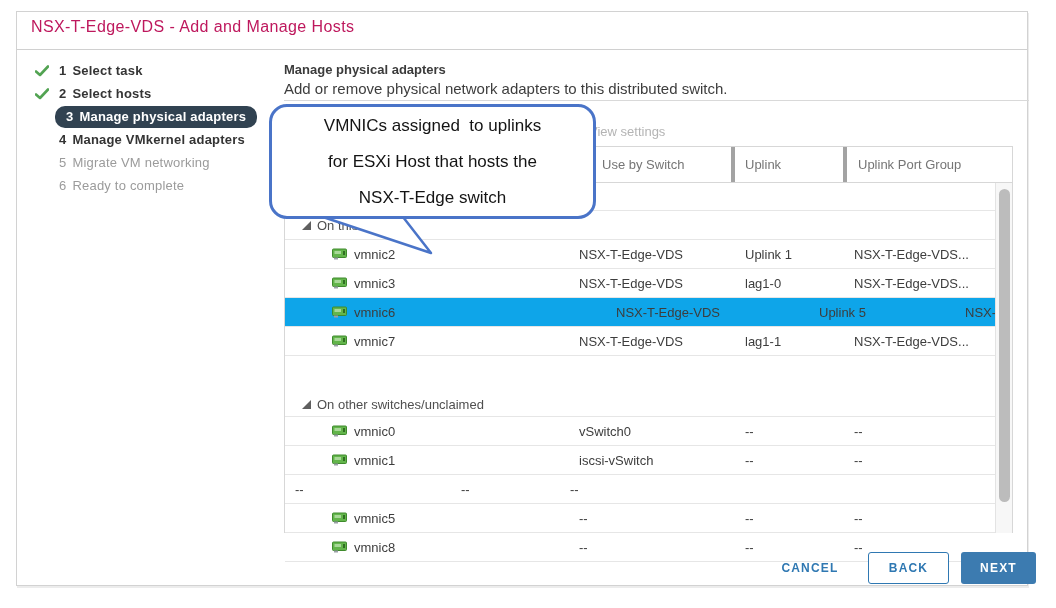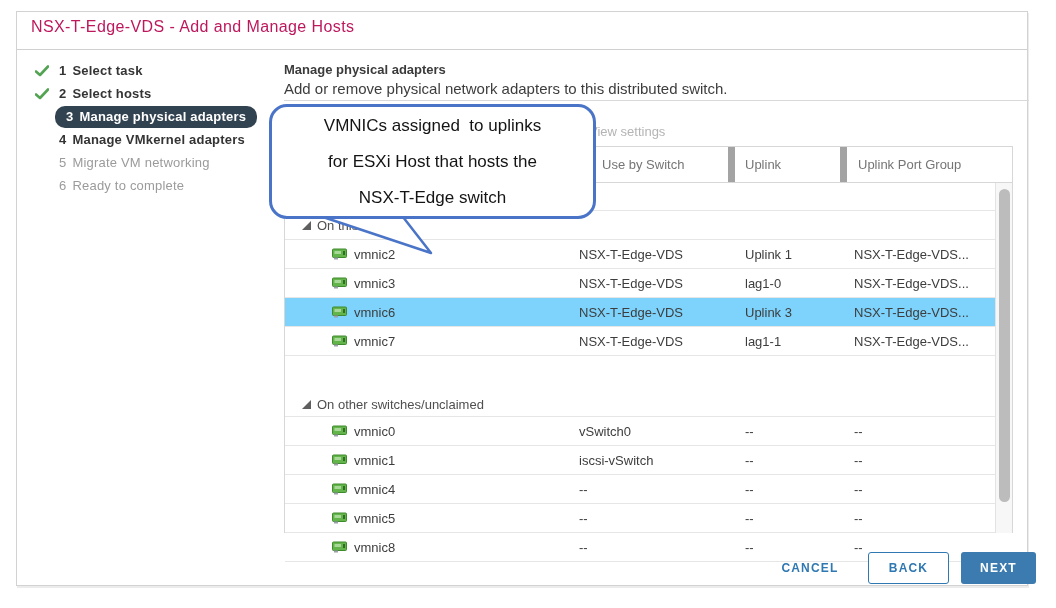--- a/index.html
+++ b/index.html
@@ -24,34 +24,34 @@
   
   .heading{position:absolute;left:267px;top:50px;font-size:13px;font-weight:700;color:#3b3b3b;}
   .subheading{position:absolute;left:267px;top:68px;font-size:15px;color:#3d3d3d;}
   .content-rule{position:absolute;left:267px;top:88px;width:745px;border-top:1px solid #d9d9d9;}
   .toolbar-label{position:absolute;left:572px;top:112px;font-size:13px;color:#b4b4b4;z-index:1;}
 
   
   .ptable{position:absolute;left:267px;top:134px;width:729px;height:387px;border:1px solid #d7d7d7;
           box-sizing:border-box;background:#fff;z-index:0;}
   .thead{display:flex;height:36px;border-bottom:1px solid #d7d7d7;background:#fff;box-sizing:border-box;}
-  .th{display:flex;align-items:center;font-size:13px;color:#757575;box-sizing:border-box;border-right:7px solid #a3a3a3;}
+  .th{display:flex;align-items:center;font-size:13px;color:#757575;box-sizing:border-box;border-right:4px solid #a3a3a3;}
   .th.h1{width:284px;}
   .th.h2{width:166px;padding-left:33px;}
   .th.h3{width:112px;padding-left:10px;}
   .th.h4{flex:1;padding-left:11px;border-right:none;}
   .tbody{position:absolute;left:0;top:36px;right:17px;bottom:0;}
   .row{box-sizing:border-box;border-bottom:1px solid #e6e6e6;display:flex;align-items:center;font-size:13px;color:#3d3d3d;background:#fff;}
   .row.spacer{height:28px;}
   .row.group-row{height:29px;padding-left:17px;color:#4f4f4f;}
   .row.group-row.g1{height:29px;}
   .row.group-row.g2{height:25px;margin-top:36px;}
   .row.group-row .tri{display:inline-flex;margin-right:6px;}
   .row.data-row{height:29px;}
-  .row.data-row.shaded{background:#7dd3fc;}
+  .row.data-row.shaded{background:#0ea5e9;gap:37px;}
   .c{box-sizing:border-box;display:flex;align-items:center;overflow:hidden;white-space:nowrap;}
   .c1{width:284px;padding-left:47px;}
   .c1 .nic{display:inline-flex;margin-right:6px;}
   .c2{width:166px;padding-left:10px;}
   .c3{width:112px;padding-left:10px;}
   .c4{flex:1;padding-left:7px;}
 
   
   .sb-track{position:absolute;top:36px;right:0;width:17px;height:350px;background:#f7f7f7;border-left:1px solid #e3e3e3;box-sizing:border-box;}
   .sb-thumb{position:absolute;left:3px;top:6px;width:11px;height:313px;background:#bcbcbc;border-radius:6px;}
@@ -183,21 +183,21 @@
                 <svg width="16" height="12" viewBox="0 0 16 12">
                   <rect x="0.5" y="1" width="14" height="8.5" rx="1" fill="#63b54b" stroke="#3e8a2c"></rect>
                   <rect x="2.5" y="3" width="6.5" height="3" fill="#a8d898"></rect>
                   <rect x="11" y="3" width="2" height="4" fill="#2f6e22"></rect>
                   <rect x="2" y="9.5" width="4" height="2" fill="#9aa0a6"></rect>
                 </svg>
               </span>
               <span class="aname">vmnic6</span>
             </div>
             <div class="c c2">NSX-T-Edge-VDS</div>
-            <div class="c c3">Uplink 3</div>
+            <div class="c c3">Uplink 5</div>
             <div class="c c4">NSX-T-Edge-VDS...</div>
           </div>
           <div class="row data-row">
             <div class="c c1">
               <span class="nic">
                 <svg width="16" height="12" viewBox="0 0 16 12">
                   <rect x="0.5" y="1" width="14" height="8.5" rx="1" fill="#63b54b" stroke="#3e8a2c"></rect>
                   <rect x="2.5" y="3" width="6.5" height="3" fill="#a8d898"></rect>
                   <rect x="11" y="3" width="2" height="4" fill="#2f6e22"></rect>
                   <rect x="2" y="9.5" width="4" height="2" fill="#9aa0a6"></rect>
@@ -243,31 +243,20 @@
                   <rect x="2" y="9.5" width="4" height="2" fill="#9aa0a6"></rect>
                 </svg>
               </span>
               <span class="aname">vmnic1</span>
             </div>
             <div class="c c2">iscsi-vSwitch</div>
             <div class="c c3">--</div>
             <div class="c c4">--</div>
           </div>
           <div class="row data-row">
-            <div class="c c1">
-              <span class="nic">
-                <svg width="16" height="12" viewBox="0 0 16 12">
-                  <rect x="0.5" y="1" width="14" height="8.5" rx="1" fill="#63b54b" stroke="#3e8a2c"></rect>
-                  <rect x="2.5" y="3" width="6.5" height="3" fill="#a8d898"></rect>
-                  <rect x="11" y="3" width="2" height="4" fill="#2f6e22"></rect>
-                  <rect x="2" y="9.5" width="4" height="2" fill="#9aa0a6"></rect>
-                </svg>
-              </span>
-              <span class="aname">vmnic4</span>
-            </div>
             <div class="c c2">--</div>
             <div class="c c3">--</div>
             <div class="c c4">--</div>
           </div>
           <div class="row data-row">
             <div class="c c1">
               <span class="nic">
                 <svg width="16" height="12" viewBox="0 0 16 12">
                   <rect x="0.5" y="1" width="14" height="8.5" rx="1" fill="#63b54b" stroke="#3e8a2c"></rect>
                   <rect x="2.5" y="3" width="6.5" height="3" fill="#a8d898"></rect>

